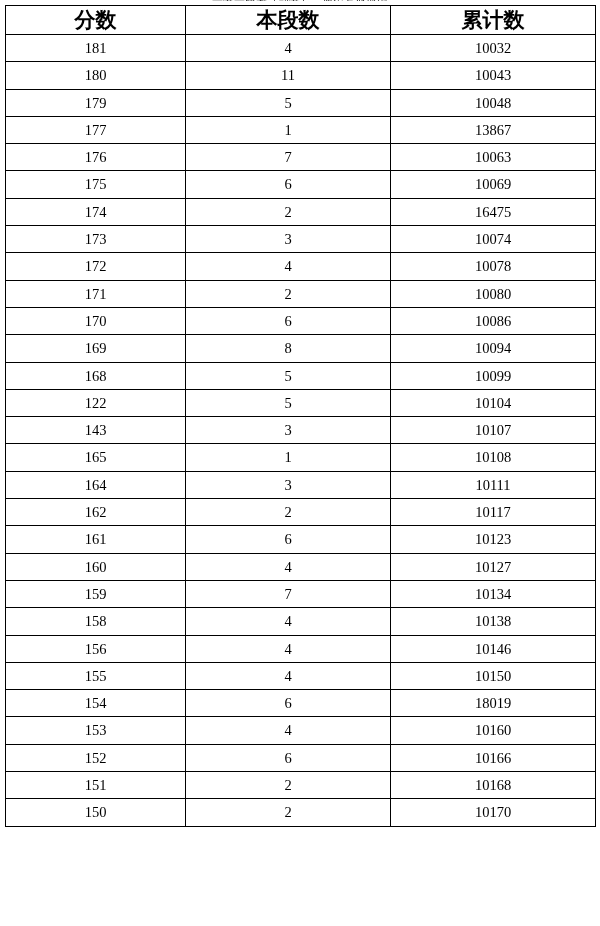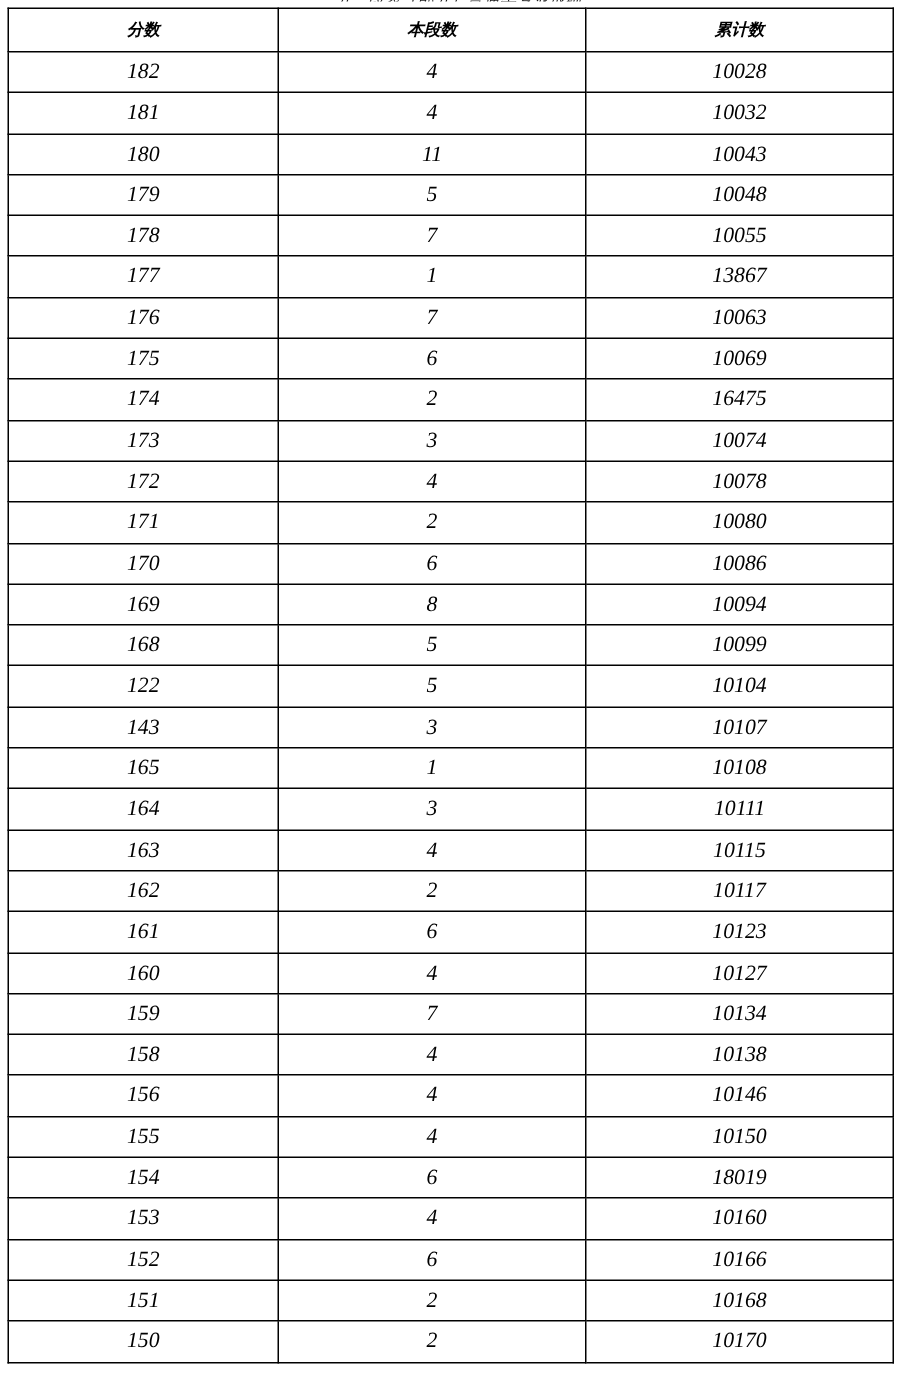--- a/index.html
+++ b/index.html
@@ -12,21 +12,20 @@
     height: 926px;
     font-family: "Liberation Serif", "DejaVu Serif", serif;
     color: #000000;
     overflow: hidden;
   }
   .page {
     width: 600px;
     height: 926px;
     position: relative;
     box-sizing: border-box;
-    font-style: italic;
   }
   .clipped-caption {
     position: absolute;
     top: -6px;
     left: 0;
     width: 600px;
     text-align: center;
     font-size: 11px;
     color: #1a1a1a;
     overflow: hidden;
@@ -47,21 +46,21 @@
     text-align: center;
     font-weight: normal;
     padding: 0;
     height: 26.3px;
     font-size: 14.5px;
     line-height: 26.3px;
     color: #000000;
   }
   table.score-table thead th {
     font-weight: bold;
-    font-size: 11px;
+    font-size: 21px;
     height: 28px;
     line-height: 28px;
   }
   col.c0 { width: 180px; }
   col.c1 { width: 205px; }
   col.c2 { width: 205px; }
 </style>
 </head>
 <body>
 
@@ -77,45 +76,35 @@
     </colgroup>
     <thead>
       <tr>
         <th>分数</th>
         <th>本段数</th>
         <th>累计数</th>
       </tr>
     </thead>
     <tbody>
         <tr>
-          <td>182</td>
-          <td>4</td>
-          <td>10028</td>
-        </tr>
-        <tr>
           <td>181</td>
           <td>4</td>
           <td>10032</td>
         </tr>
         <tr>
           <td>180</td>
           <td>11</td>
           <td>10043</td>
         </tr>
         <tr>
           <td>179</td>
           <td>5</td>
           <td>10048</td>
         </tr>
         <tr>
-          <td>178</td>
-          <td>7</td>
-          <td>10055</td>
-        </tr>
-        <tr>
           <td>177</td>
           <td>1</td>
           <td>13867</td>
         </tr>
         <tr>
           <td>176</td>
           <td>7</td>
           <td>10063</td>
         </tr>
         <tr>
@@ -172,25 +161,20 @@
           <td>165</td>
           <td>1</td>
           <td>10108</td>
         </tr>
         <tr>
           <td>164</td>
           <td>3</td>
           <td>10111</td>
         </tr>
         <tr>
-          <td>163</td>
-          <td>4</td>
-          <td>10115</td>
-        </tr>
-        <tr>
           <td>162</td>
           <td>2</td>
           <td>10117</td>
         </tr>
         <tr>
           <td>161</td>
           <td>6</td>
           <td>10123</td>
         </tr>
         <tr>

